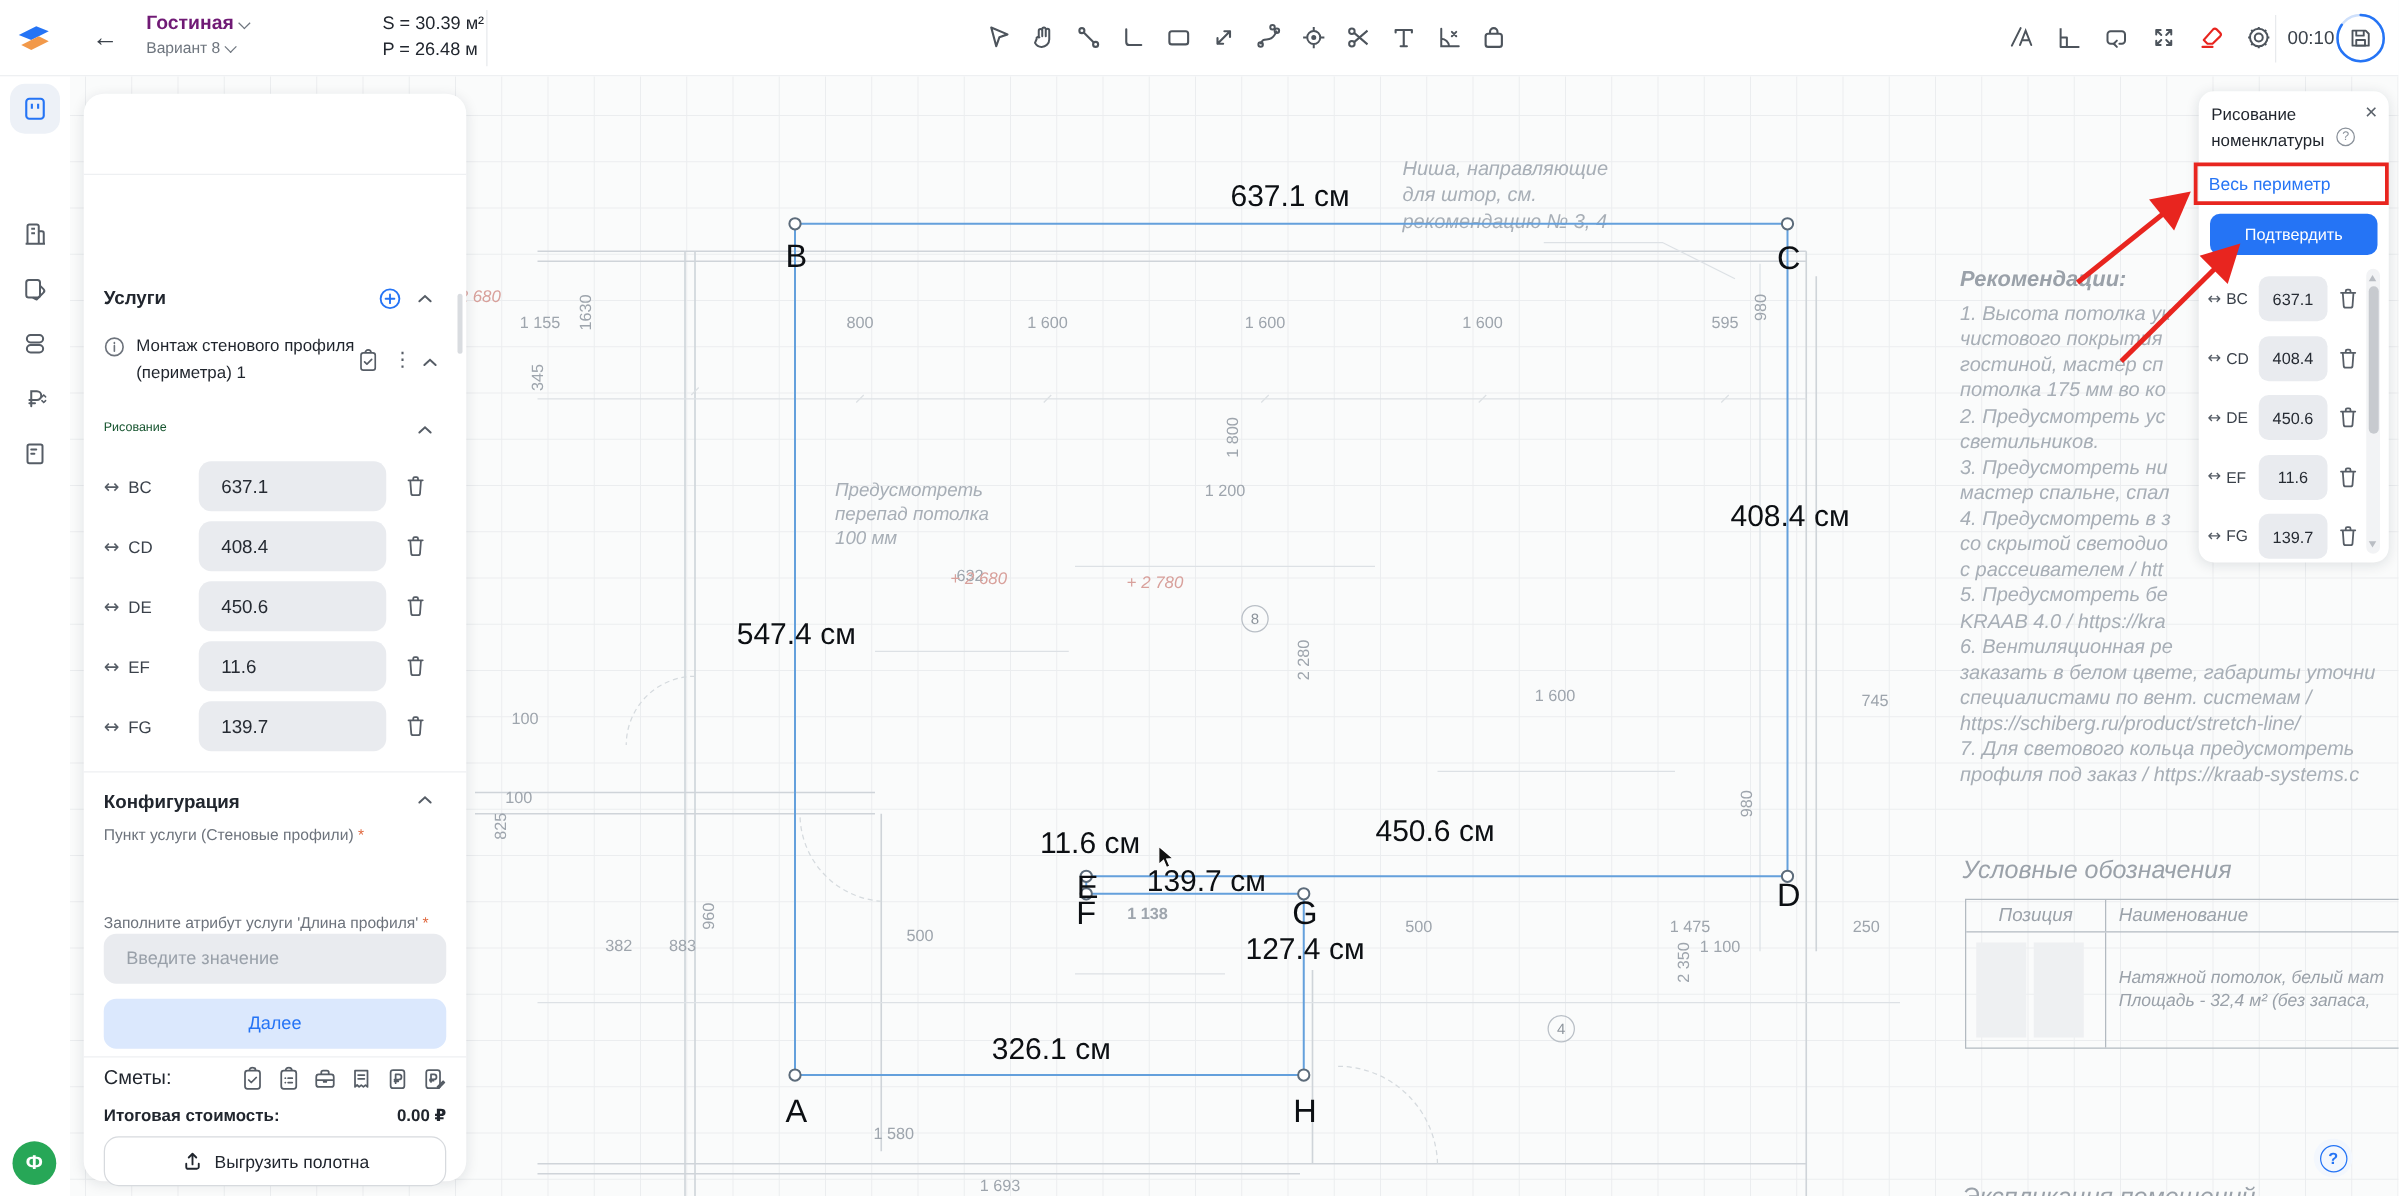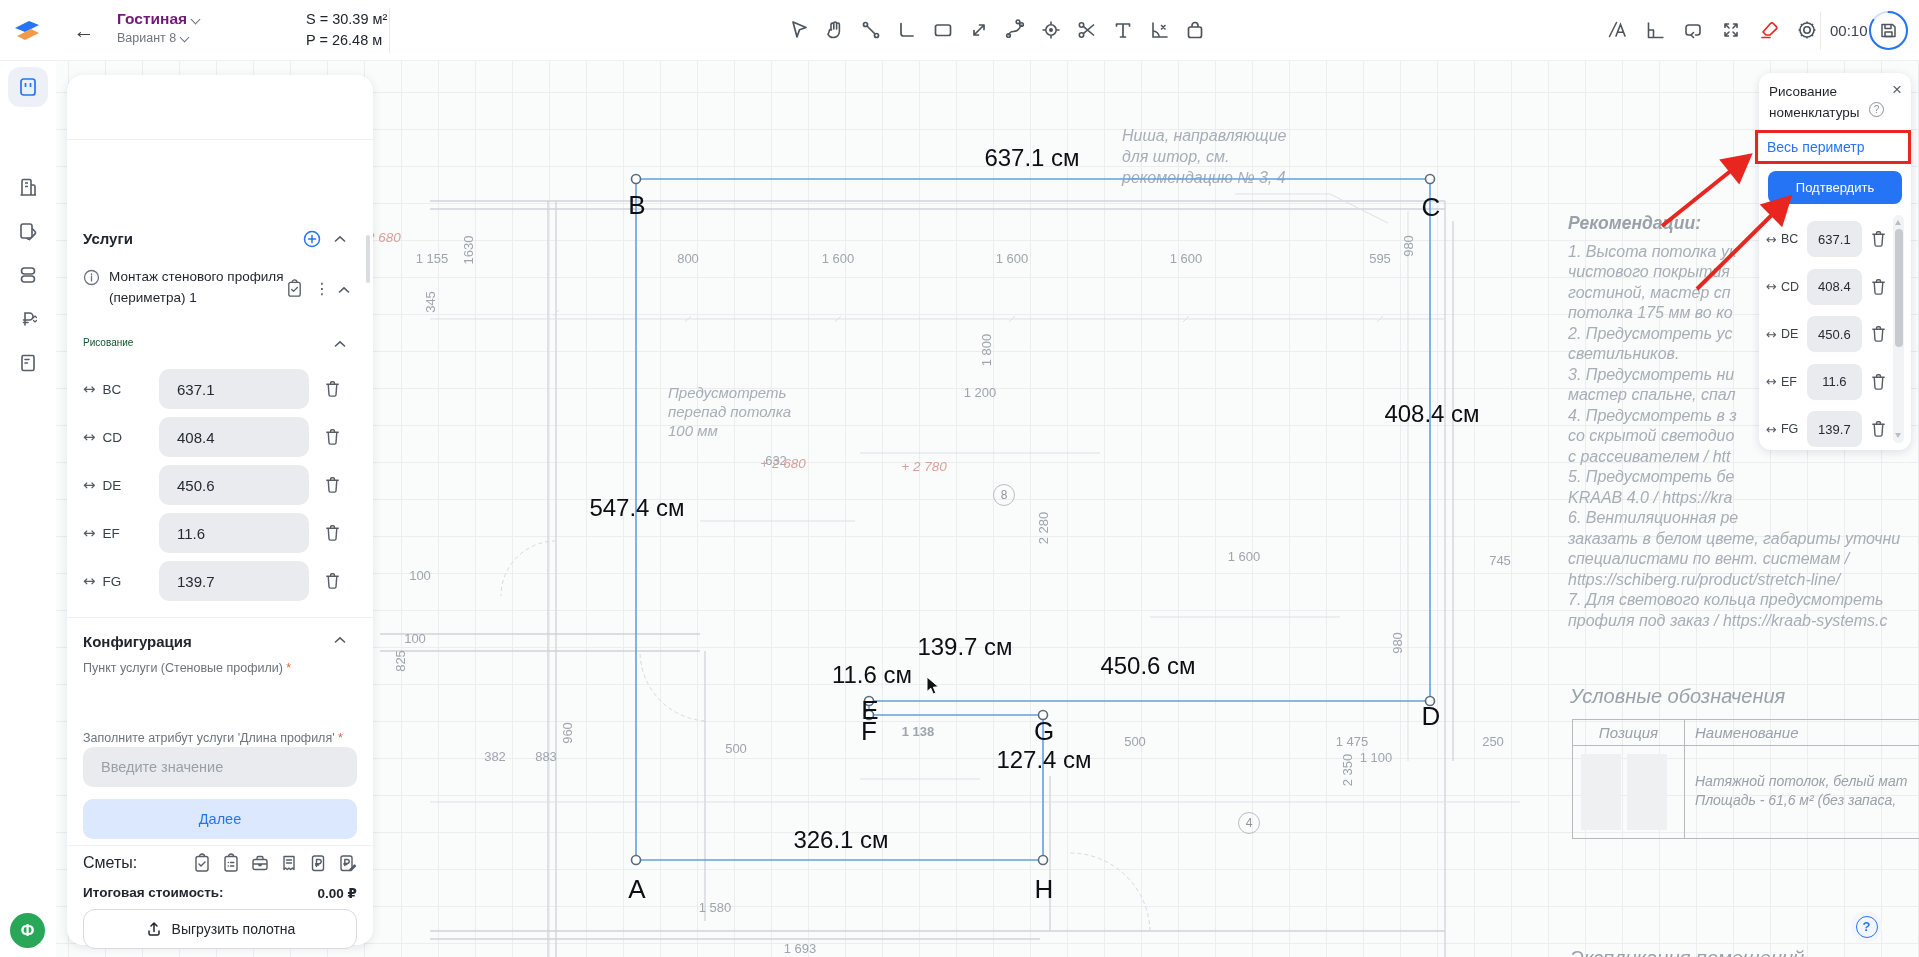--- a/index.html
+++ b/index.html
@@ -200,21 +200,21 @@
           <div class="c1">Позиция</div>
           <div class="c2">Наименование</div>
         </div>
         <div class="legend-body">
           <div class="legend-pos">
               <div class="sw"></div>
               <div class="sw sw2"></div>
             </div>
           <div class="legend-txt">
             <div>Натяжной потолок, белый мат</div>
-            <div>Площадь - 61,6 м² (без запаса,</div>
+            <div>Площадь - 32,4 м² (без запаса,</div>
           </div>
         </div>
       </div>
 
       <div class="bp-title" style="left:1570px;top:886px">Экспликация помещений</div>
 
     <div class="bp-num" style="left: 432px; top: 197px;">1 155</div>
         <div class="bp-num rot" style="left: 468px; top: 189px;">1630</div>
         <div class="bp-num rot" style="left: 430px; top: 241px;">345</div>
         <div class="bp-num" style="left: 688px; top: 197px;">800</div>
@@ -264,21 +264,21 @@
           <circle cx="1043" cy="654" r="4.5" class="vtx"></circle>
           <circle cx="1043" cy="799" r="4.5" class="vtx"></circle>
         </g>
     </svg>
     <div id="label-layer">
         <div class="dim-text" style="left: 1032px; top: 97px;">637.1 см</div>
         <div class="dim-text" style="left: 1432px; top: 353px;">408.4 см</div>
         <div class="dim-text" style="left: 637px; top: 437px; margin-top: 10px;">547.4 см</div>
         <div class="dim-text" style="left: 1148px; top: 605px;">450.6 см</div>
         <div class="dim-text" style="left: 872px; top: 614px;">11.6 см</div>
-        <div class="dim-text" style="left: 965px; top: 586px;">139.7 см</div>
+        <div class="dim-text" style="left: 965px; top: 645px;">139.7 см</div>
         <div class="dim-text" style="left: 1044px; top: 699px;">127.4 см</div>
         <div class="dim-text" style="left: 841px; top: 779px;">326.1 см</div>
         <div class="vertex-letter" style="left: 637px; top: 828px;">A</div>
         <div class="vertex-letter" style="left: 637px; top: 144px;">B</div>
         <div class="vertex-letter" style="left: 1431px; top: 146px;">C</div>
         <div class="vertex-letter" style="left: 1431px; top: 655px;">D</div>
         <div class="vertex-letter" style="left: 870px; top: 649px;">E</div>
         <div class="vertex-letter" style="left: 869px; top: 670px;">F</div>
         <div class="vertex-letter" style="left: 1044px; top: 670px;">G</div>
         <div class="vertex-letter" style="left: 1044px; top: 828px;">H</div>

